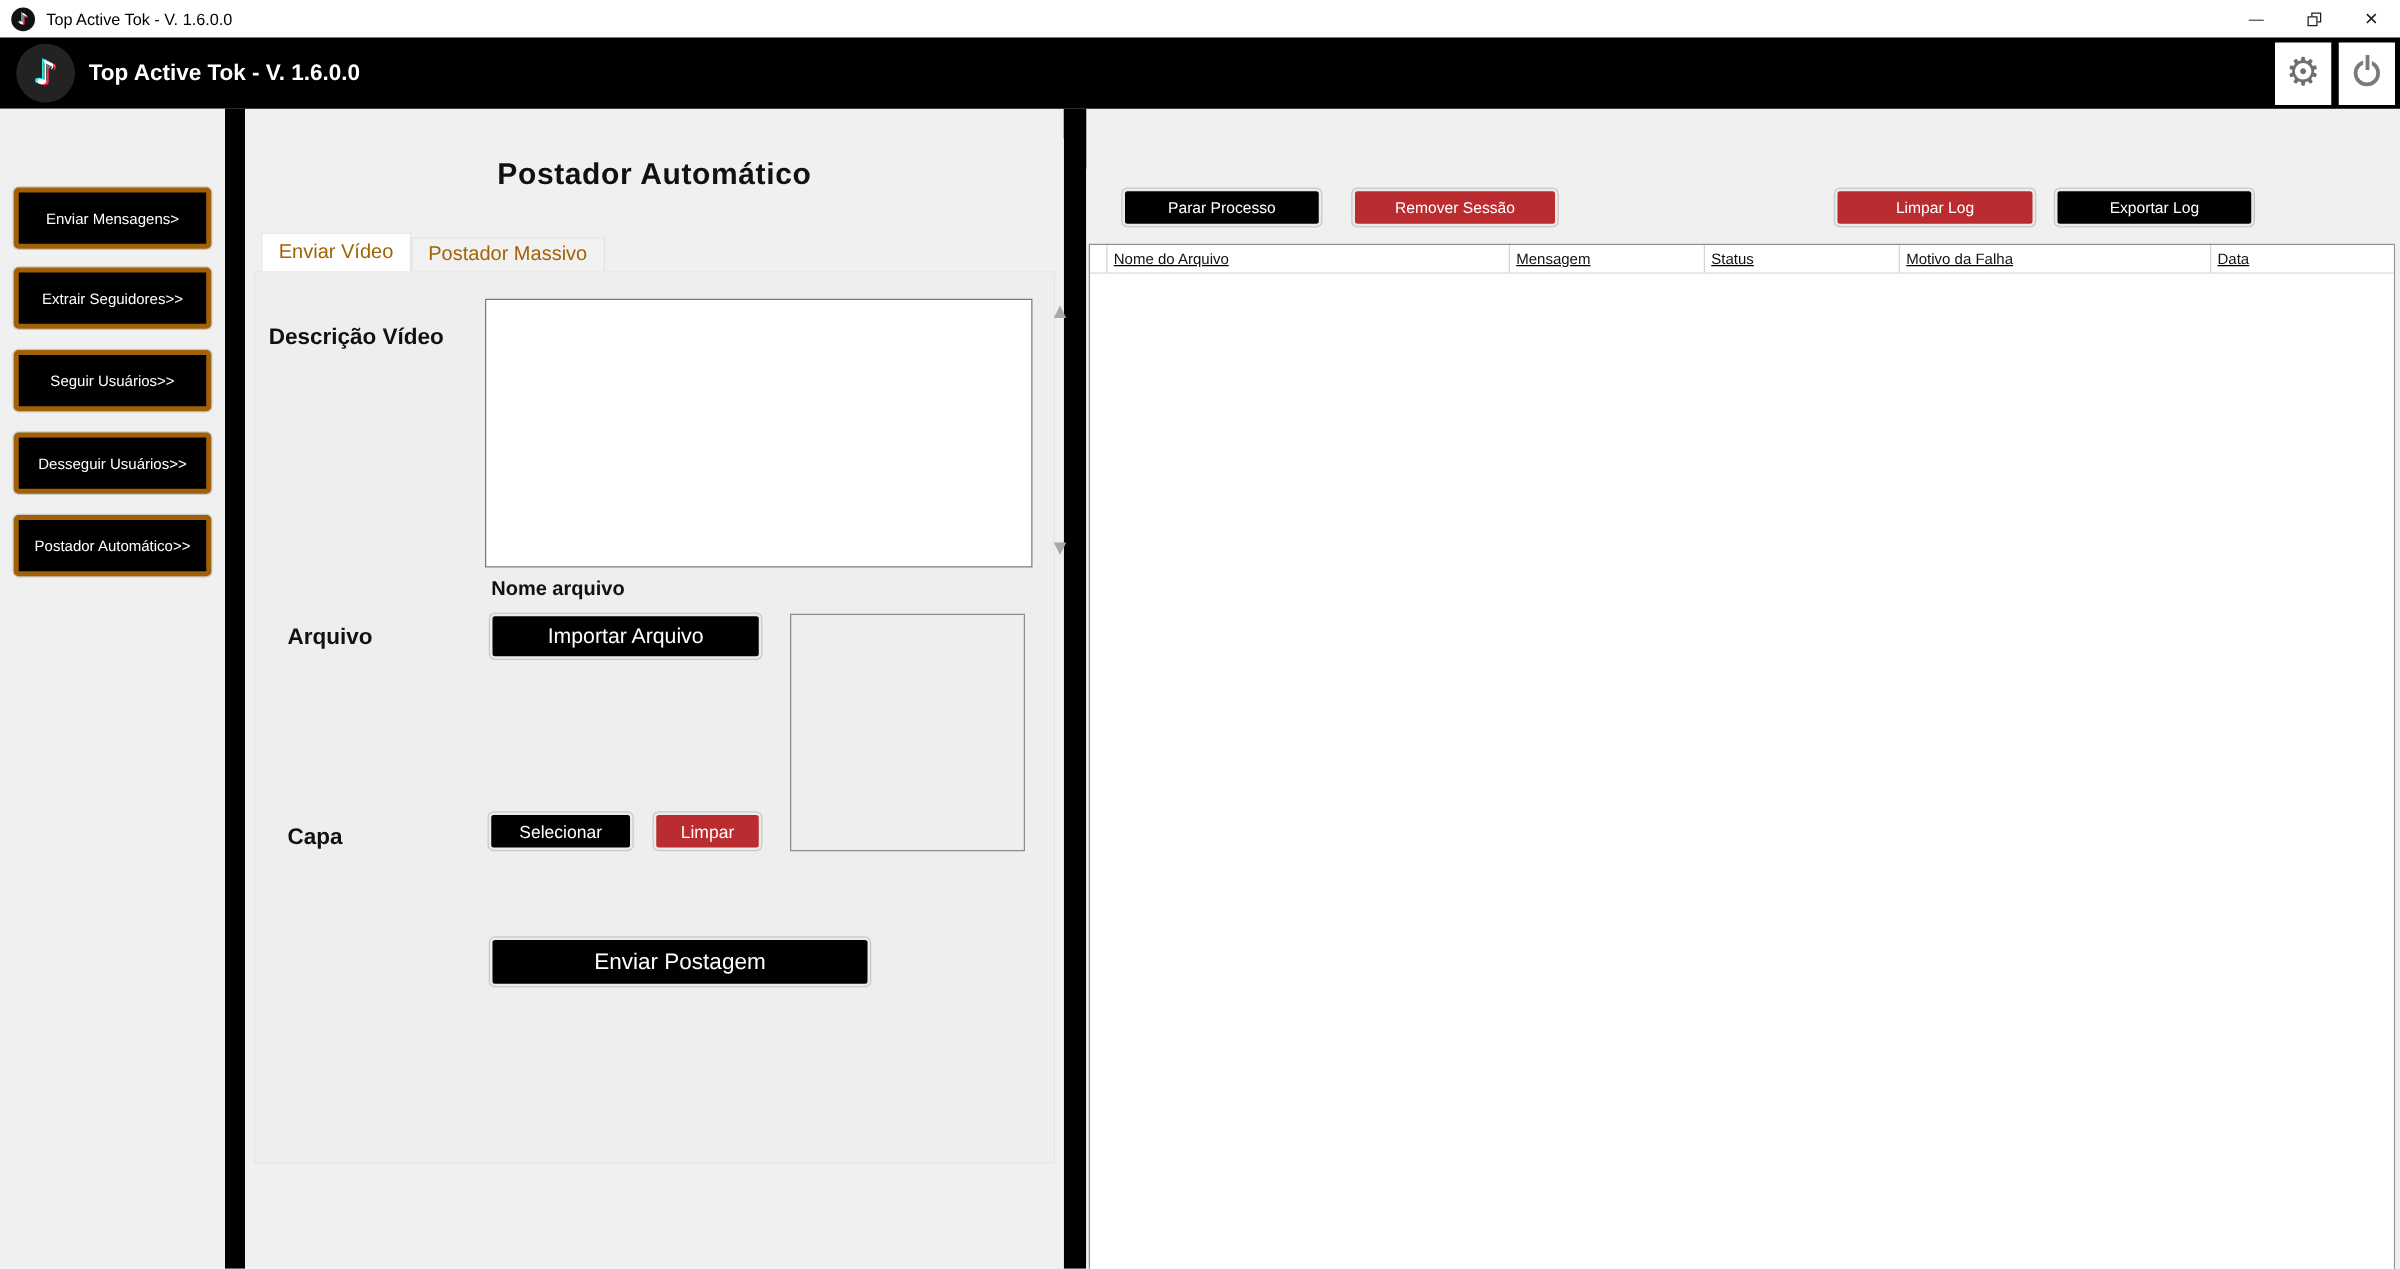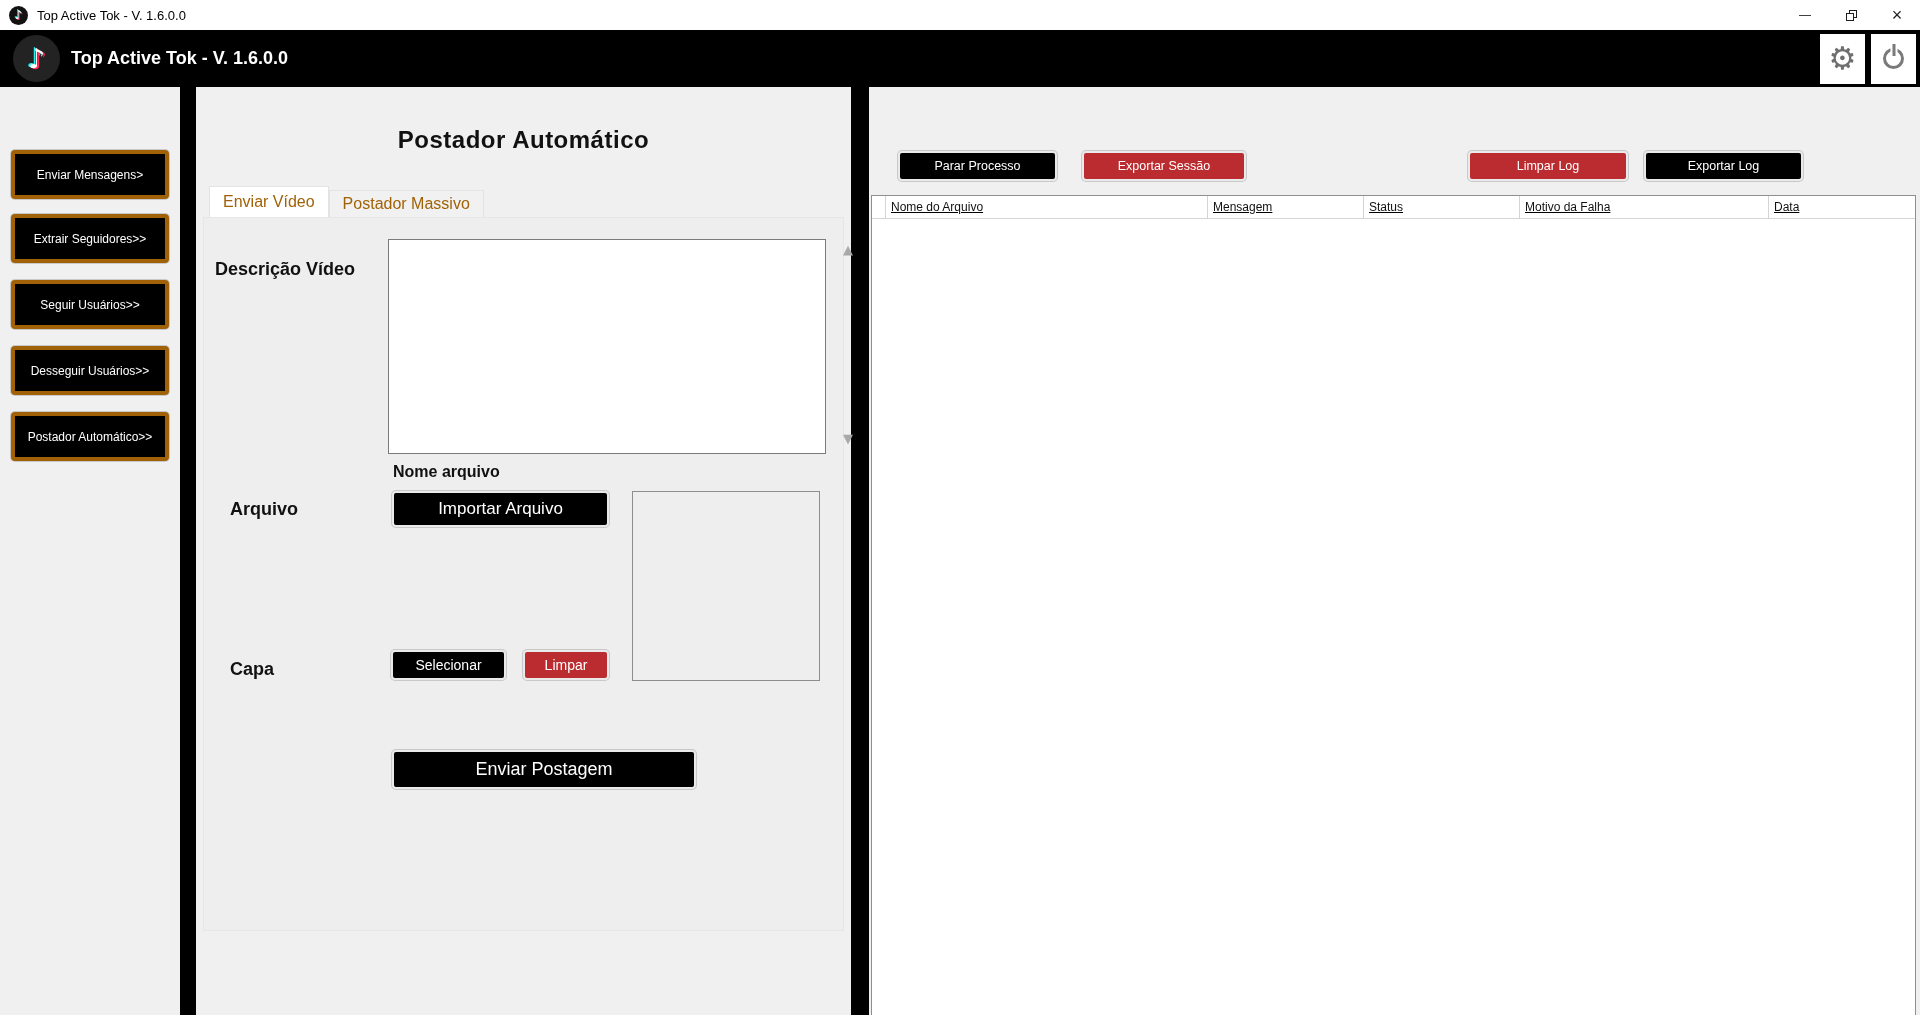--- a/index.html
+++ b/index.html
@@ -176,21 +176,21 @@
 
     <div class="lbl lbl-capa">Capa</div>
     <div class="btn btn-black btn-select">Selecionar</div>
     <div class="btn btn-red btn-clear">Limpar</div>
 
     <div class="btn btn-black btn-send">Enviar Postagem</div>
   </div>
 
   <div class="rpanel">
     <div class="btn btn-black rp-btn rp-stop">Parar Processo</div>
-    <div class="btn btn-red   rp-btn rp-remove">Exportar Sessão</div>
+    <div class="btn btn-red   rp-btn rp-remove">Remover Sessão</div>
     <div class="btn btn-red   rp-btn rp-clearlog">Limpar Log</div>
     <div class="btn btn-black rp-btn rp-exportlog">Exportar Log</div>
 
     <div class="grid">
       <div class="grid-header">
         <div class="gh-cell gh-sel"></div>
         <div class="gh-cell gh-c1">Nome do Arquivo</div>
         <div class="gh-cell gh-c2">Mensagem</div>
         <div class="gh-cell gh-c3">Status</div>
         <div class="gh-cell gh-c4">Motivo da Falha</div>

